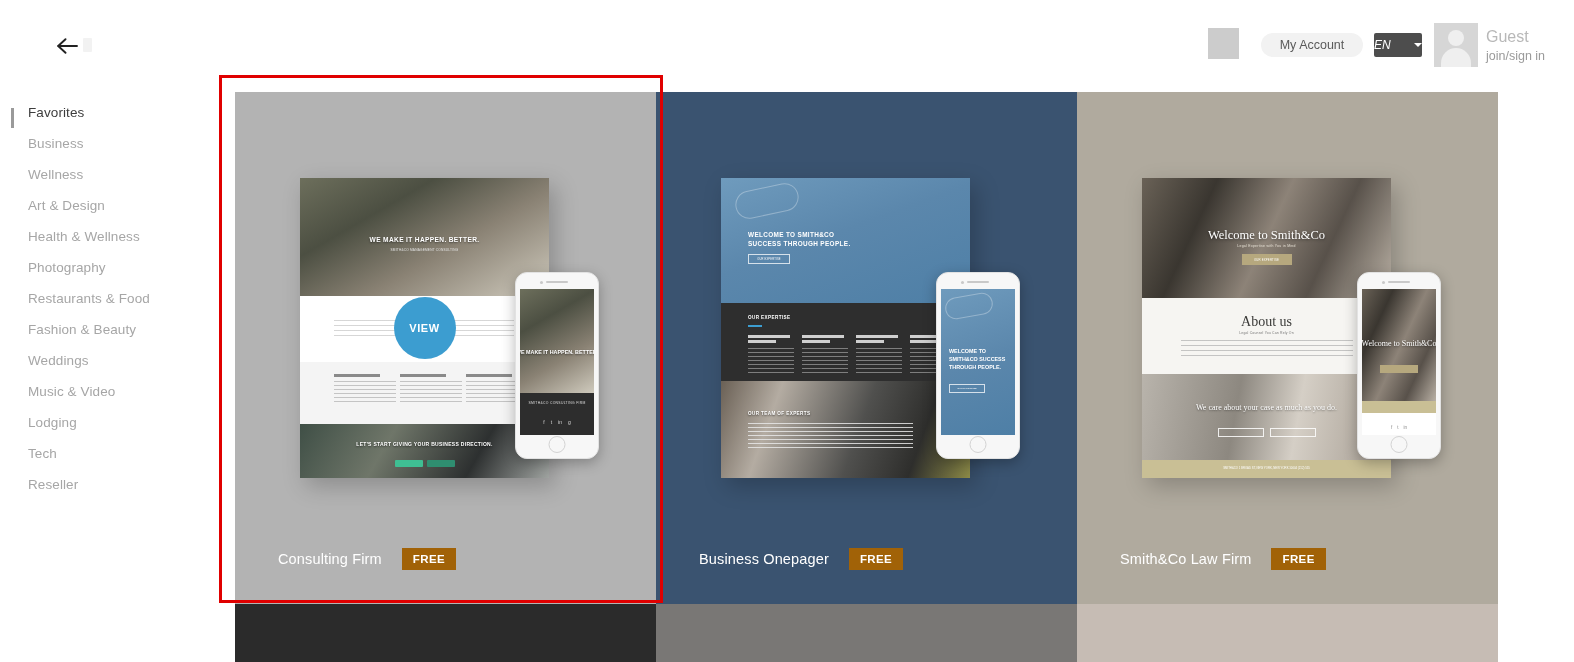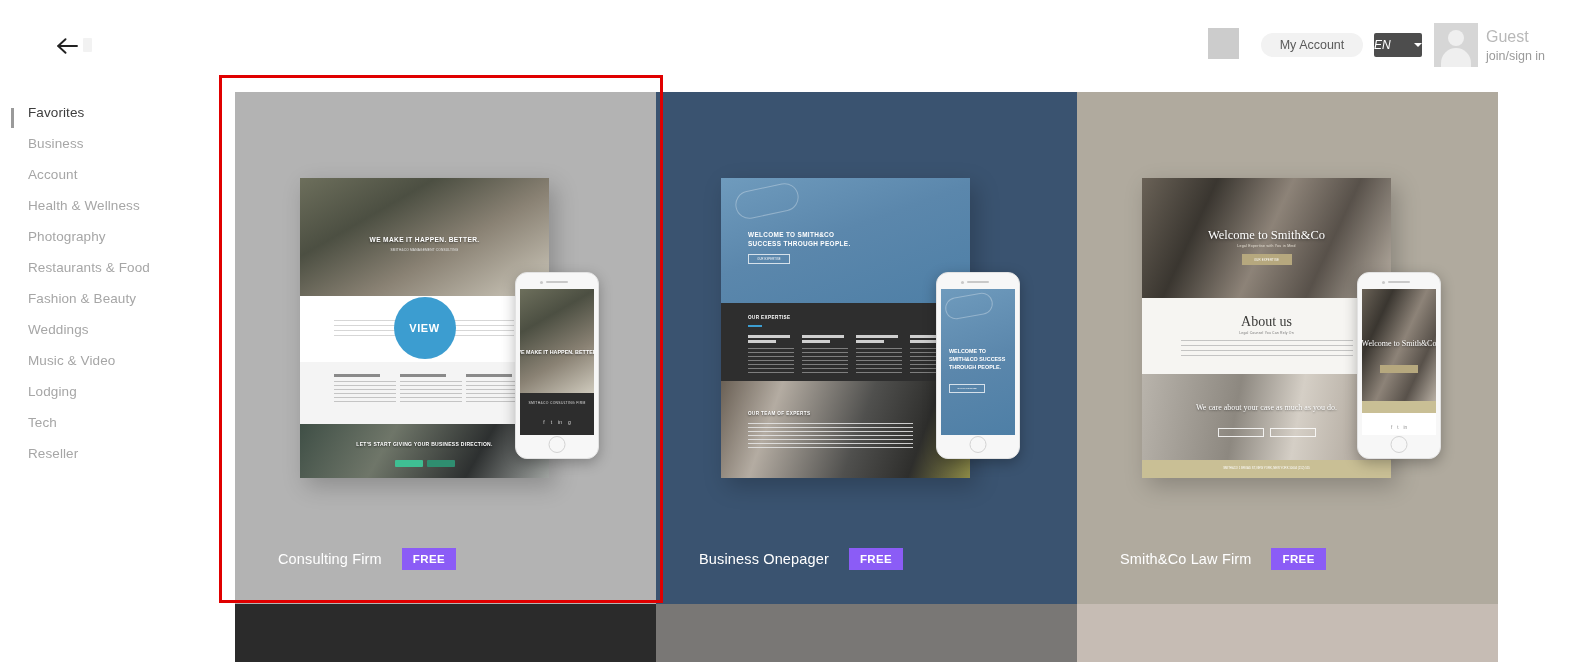--- a/index.html
+++ b/index.html
@@ -172,21 +172,21 @@
   .p2-phone-hero .btn{position:absolute;left:50%;top:76px;transform:translateX(-50%);width:38px;height:8px;background:#b6a87e;}
   .p2-phone-bar{position:absolute;left:0;top:112px;width:100%;height:12px;background:#c9bf95;}
   .p2-phone-white{position:absolute;left:0;top:124px;width:100%;height:24px;background:#fff;}
   .p2-phone-white .t{position:absolute;left:50%;top:4px;transform:translateX(-50%);font-size:2.6px;color:#888;white-space:nowrap;}
   .p2-phone-white .soc{position:absolute;left:50%;top:12px;transform:translateX(-50%);display:flex;gap:5px;color:#8a8a8a;font-size:4.5px;}
 
   
   .caption { position:absolute; left:43px; bottom:34px; display:flex; align-items:center; gap:20px; }
   .caption .name { color:#ffffff; font-size:14.5px; letter-spacing:.15px; }
   .badge {
-    background:#8b5cf6; color:#ffffff; font-size:11.5px; font-weight:bold;
+    background:#a16207; color:#ffffff; font-size:11.5px; font-weight:bold;
     padding:5px 11px 5px 11px; letter-spacing:.4px; cursor:pointer; line-height:12px;
   }
 
   
   .highlight {
     position:absolute; left:219px; top:75px; width:444px; height:528px;
     border:3px solid #e00000; pointer-events:none; z-index:30;
   }
 </style>
 </head>
@@ -224,21 +224,24 @@
 
   <div class="sidebar">
     <div class="nav-item active">
       <span class="bar"></span>
       <span>Favorites</span>
     </div>
     <div class="nav-item">
       <span>Business</span>
     </div>
     <div class="nav-item">
-      <span>Account</span>
+      <span>Wellness</span>
+    </div>
+    <div class="nav-item">
+      <span>Art &amp; Design</span>
     </div>
     <div class="nav-item">
       <span>Health &amp; Wellness</span>
     </div>
     <div class="nav-item">
       <span>Photography</span>
     </div>
     <div class="nav-item">
       <span>Restaurants &amp; Food</span>
     </div>

